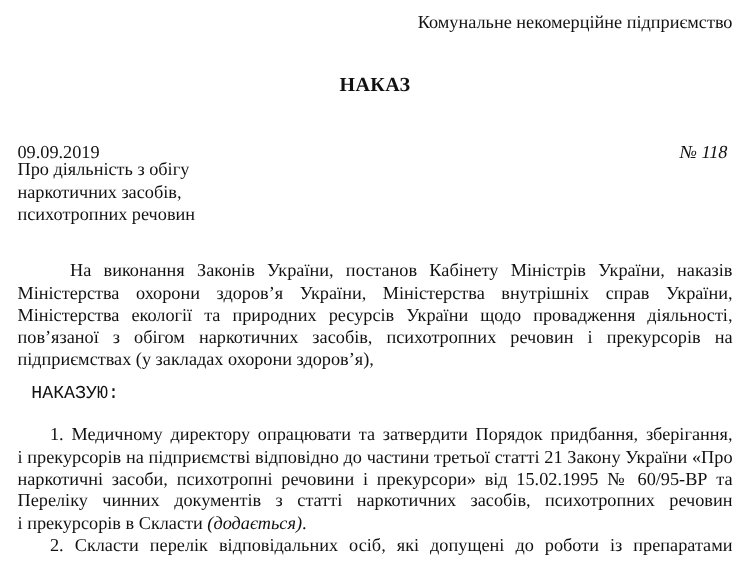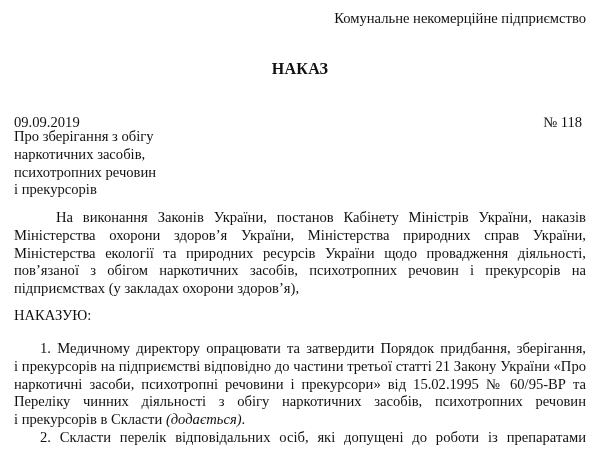--- a/index.html
+++ b/index.html
@@ -10,25 +10,25 @@
       font-size: 14.6px;
       line-height: 17.8px;
       position: relative;
     }
     .page { position: absolute; left: 14px; top: 0; width: 572px; }
     .org { position: absolute; left: 0; width: 572px; text-align: right; top: 10px; }
     .org div { height: 18px; }
     .title { position: absolute; left: 0; width: 572px; text-align: center; top: 60px;
       font-weight: bold; font-size: 16px; letter-spacing: 0.3px; }
     .meta { position: absolute; top: 94px; left: 0; width: 572px; display: flex; justify-content: space-between; margin-top: 20px; }
-    .meta .num { padding-right: 4px; }
+    .meta .num { padding-right: 4px; font-style: italic; }
     .subject { position: absolute; top: 128px; left: 0; }
     .subject div { height: 17.8px; }
     .preamble { position: absolute; top: 209px; left: 0; width: 572px; text-align: justify; }
-    .order-word { position: absolute; top: 307px; left: 0; }
+    .order-word { position: absolute; top: 307px; left: 11px; font-family: Liberation Mono, monospace; }
     .items { position: absolute; top: 340px; left: 0; width: 572px; text-align: justify; }
     .ital { font-style: italic; margin-top: 38px; }
     .line { display: block; text-align: justify; text-align-last: justify; }
     .line.last { text-align-last: left; }
     .line.ind { text-indent: 42px; font-family: Liberation Serif, serif; }
     .line.ind2 { text-indent: 26px; }
   </style>
 </head>
 <body>
 
@@ -39,42 +39,41 @@
   </div>
 
   <div class="title">НАКАЗ</div>
 
   <div class="meta">
     <span>09.09.2019</span>
     <span class="num">№ 118</span>
   </div>
 
   <div class="subject">
-    <div>Про зберігання з обігу</div>
+    <div>Про діяльність з обігу</div>
     <div>наркотичних засобів,</div>
     <div>психотропних речовин</div>
-    <div>і прекурсорів</div>
   </div>
 
   <div class="preamble">
     <span class="line ind">На виконання Законів України, постанов Кабінету Міністрів України, наказів</span>
-    <span class="line">Міністерства охорони здоров’я України, Міністерства природних справ України,</span>
+    <span class="line">Міністерства охорони здоров’я України, Міністерства внутрішніх справ України,</span>
     <span class="line">Міністерства екології та природних ресурсів України щодо провадження діяльності,</span>
     <span class="line">пов’язаної з обігом наркотичних засобів, психотропних речовин і прекурсорів на</span>
     <span class="line last">підприємствах (у закладах охорони здоров’я),</span>
   </div>
 
   <div class="order-word">НАКАЗУЮ:</div>
 
   <div class="items">
     <div>
       <span class="line ind2">1. Медичному директору опрацювати та затвердити Порядок придбання, зберігання,</span>
       <span class="line">і прекурсорів на підприємстві відповідно до частини третьої статті 21 Закону України «Про</span>
       <span class="line">наркотичні засоби, психотропні речовини і прекурсори» від 15.02.1995 № 60/95-ВР та</span>
-      <span class="line">Переліку чинних діяльності з обігу наркотичних засобів, психотропних речовин</span>
+      <span class="line">Переліку чинних документів з статті наркотичних засобів, психотропних речовин</span>
       <span class="line last"><span>і прекурсорів в Скласти </span><span class="ital">(додається)</span><span>.</span></span>
     </div>
     <div>
       <span class="line ind2">2. Скласти перелік відповідальних осіб, які допущені до роботи із препаратами</span>
     </div>
   </div>
 
 </div>
 
 </body></html>

